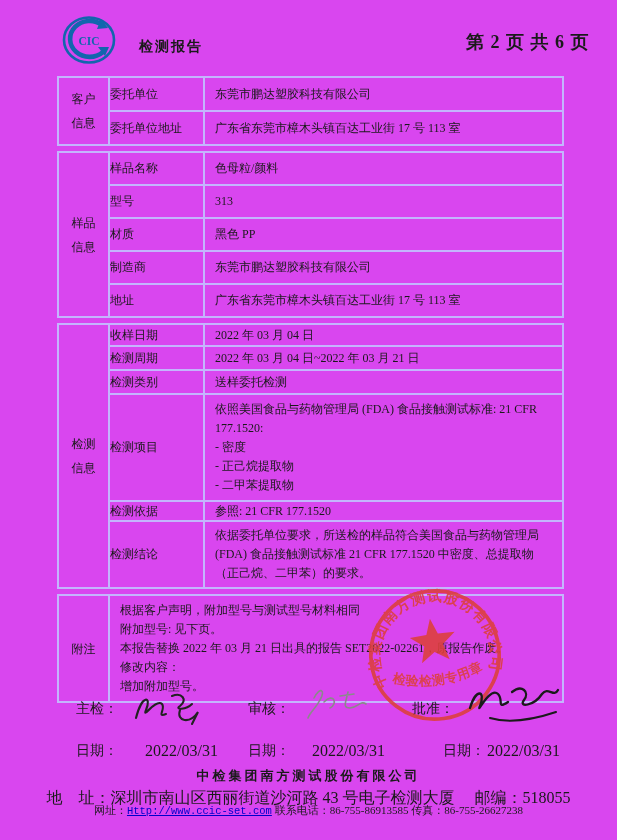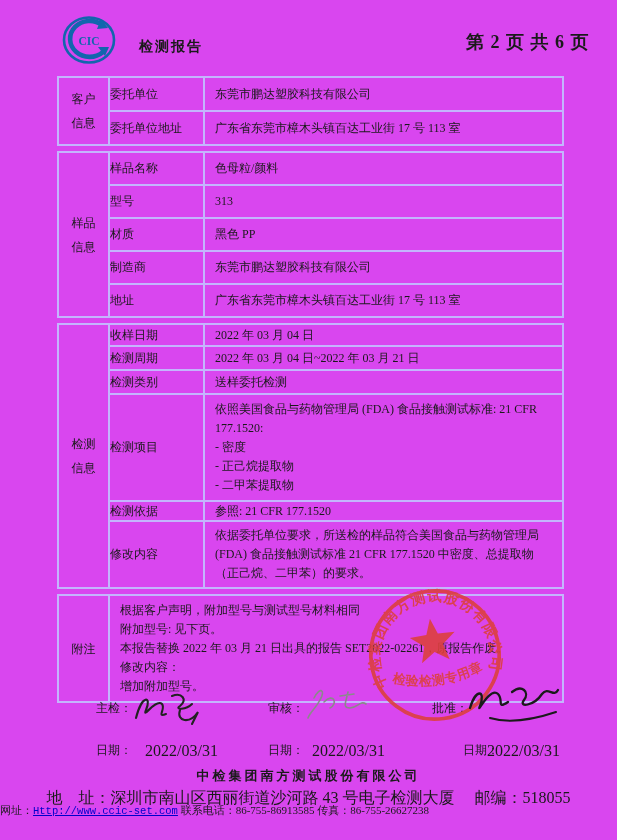--- a/index.html
+++ b/index.html
@@ -23,33 +23,33 @@
   td.val { padding-left:10px; }
   .h34 td { height:34px; } .h31 td { height:33px;border-radius:7px; }
   .h22 { height:22px; } .h24 { height:24px; } .h20 { height:20px; }
   td.multiline { padding:5px 10px; line-height:19px; vertical-align:middle; }
   td.multiline div { white-space:nowrap; }
   td.para { padding:4px 10px; line-height:19px; }
   .notes-cell { padding:5px 10px; line-height:19px; vertical-align:top;margin-top:8px; }
   .notes-cell div { white-space:nowrap; }
 
   
-  .sig-label { position:absolute; font-size:12px;margin-left:20px; }
+  .sig-label { position:absolute; font-size:14px; }
   .sig-svg { position:absolute; }
   .date-val { position:absolute; font-size:16px; }
 
   
   .stamp { position:absolute; left:360px; top:580px; width:150px; height:150px;
            transform:rotate(-8deg); z-index:5; opacity:0.88; }
 
   
   .ftr-company { position:absolute; left:0; top:767px; width:617px; text-align:center;
                  font-size:13px; font-weight:bold; letter-spacing:3px; }
   .ftr-line1 { position:absolute; left:0; top:788px; width:617px; text-align:center; font-size:16px; }
-  .ftr-line2 { position:absolute; left:0; top:803px; width:617px; font-size:11px; }
+  .ftr-line2 { position:absolute; left:0; top:803px; width:617px; text-align:center; font-size:11px; }
   .link { color:#0000cc; text-decoration:underline; font-family:"Liberation Mono","DejaVu Sans Mono",monospace; font-size:10.5px; }
 </style>
 </head>
 <body>
 
 <div class="page">
 
   <svg class="hdr-logo" viewBox="0 0 56 50">
     <ellipse cx="28" cy="25" rx="25" ry="22.5" fill="none" stroke="#1266ad" stroke-width="2.6"></ellipse>
     <path d="M41,10 A19.5,18 0 1 0 42,37" fill="none" stroke="#1266ad" stroke-width="4.6"></path>
@@ -149,21 +149,21 @@
           <div>- 密度</div>
           <div>- 正己烷提取物</div>
           <div>- 二甲苯提取物</div>
         </td>
       </tr>
       <tr>
         <td class="lbl h20">检测依据</td>
         <td class="val h20">参照: 21 CFR 177.1520</td>
       </tr>
       <tr>
-        <td class="lbl">修改内容</td>
+        <td class="lbl">检测结论</td>
         <td class="para">依据委托单位要求，所送检的样品符合美国食品与药物管理局 (FDA) 食品接触测试标准 21 CFR 177.1520 中密度、总提取物（正己烷、二甲苯）的要求。</td>
       </tr>
     </tbody>
       </table>
 
     <table>
       <colgroup>
           <col class="c1">
           <col style="width:454px">
         </colgroup>

